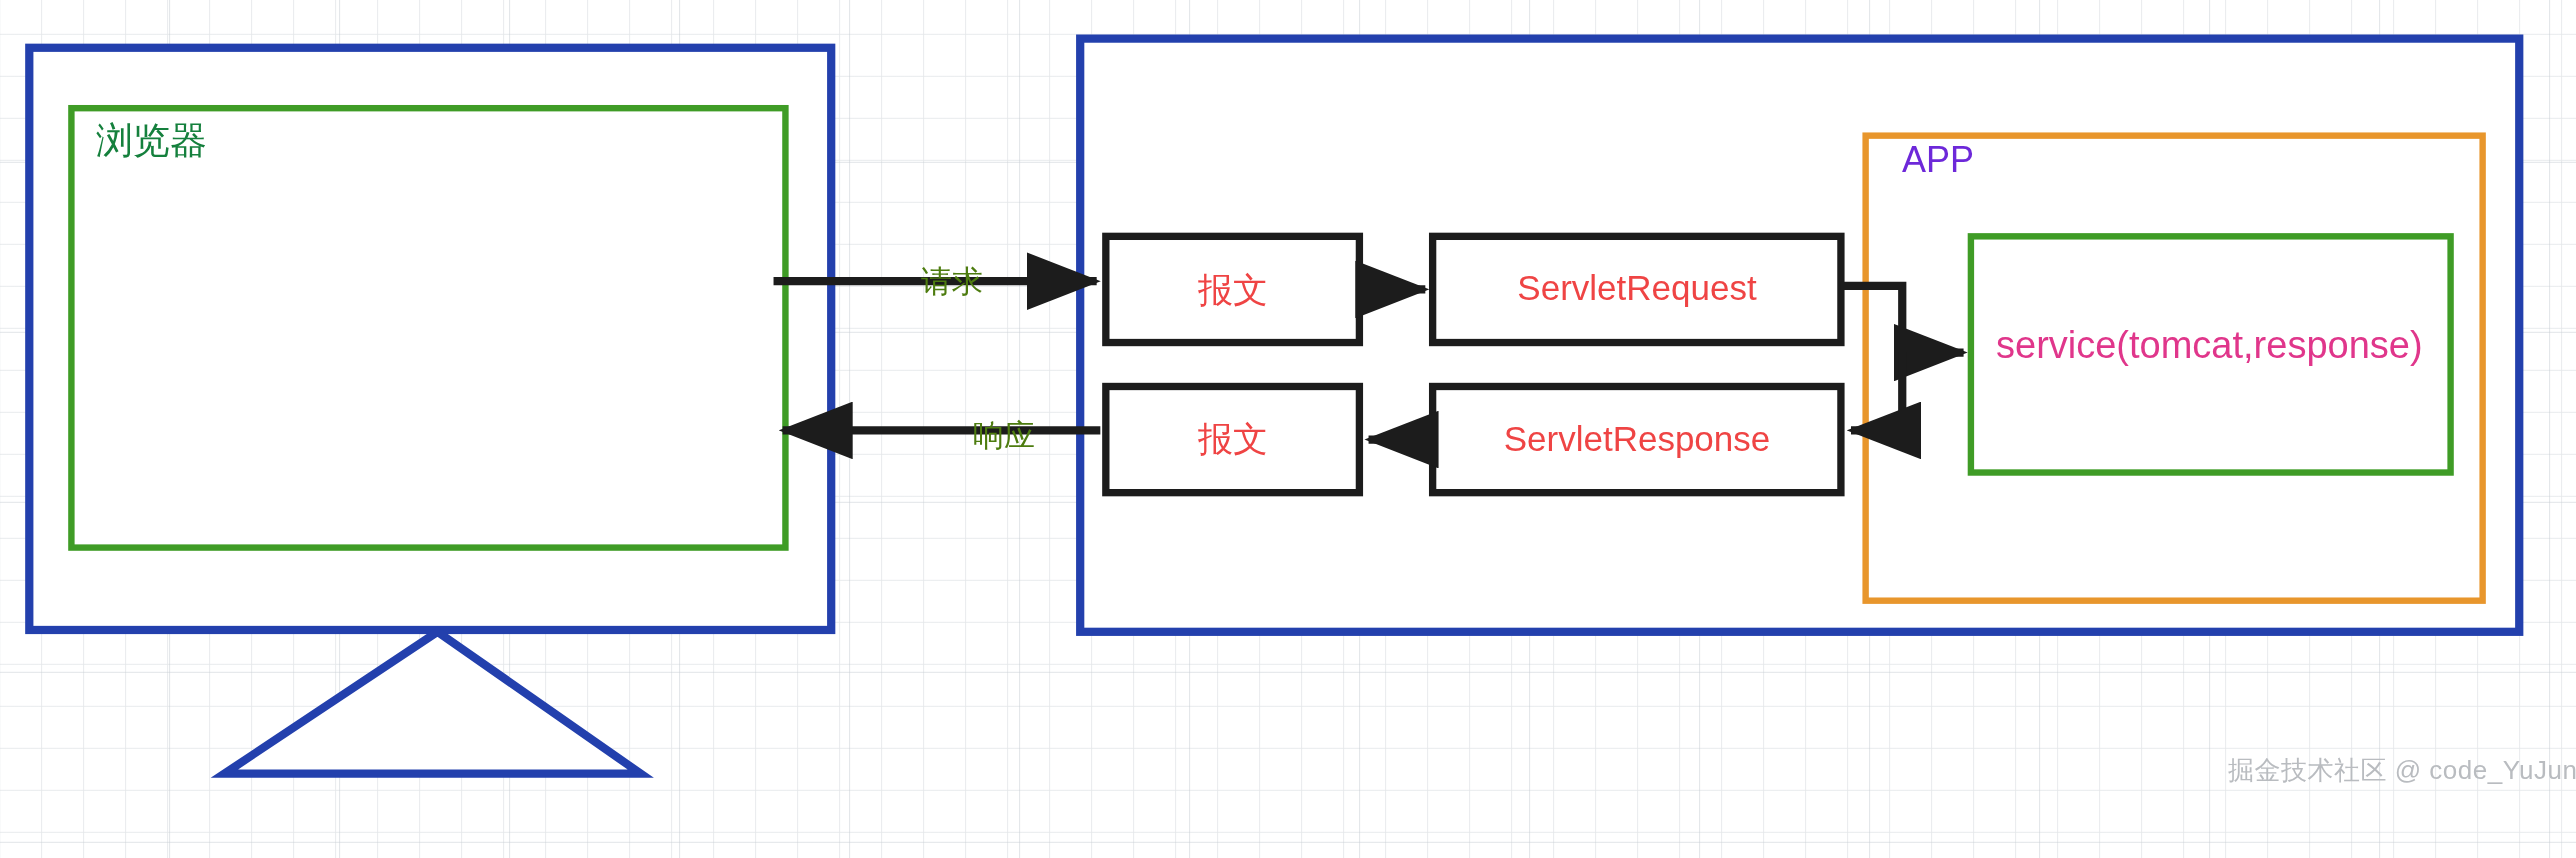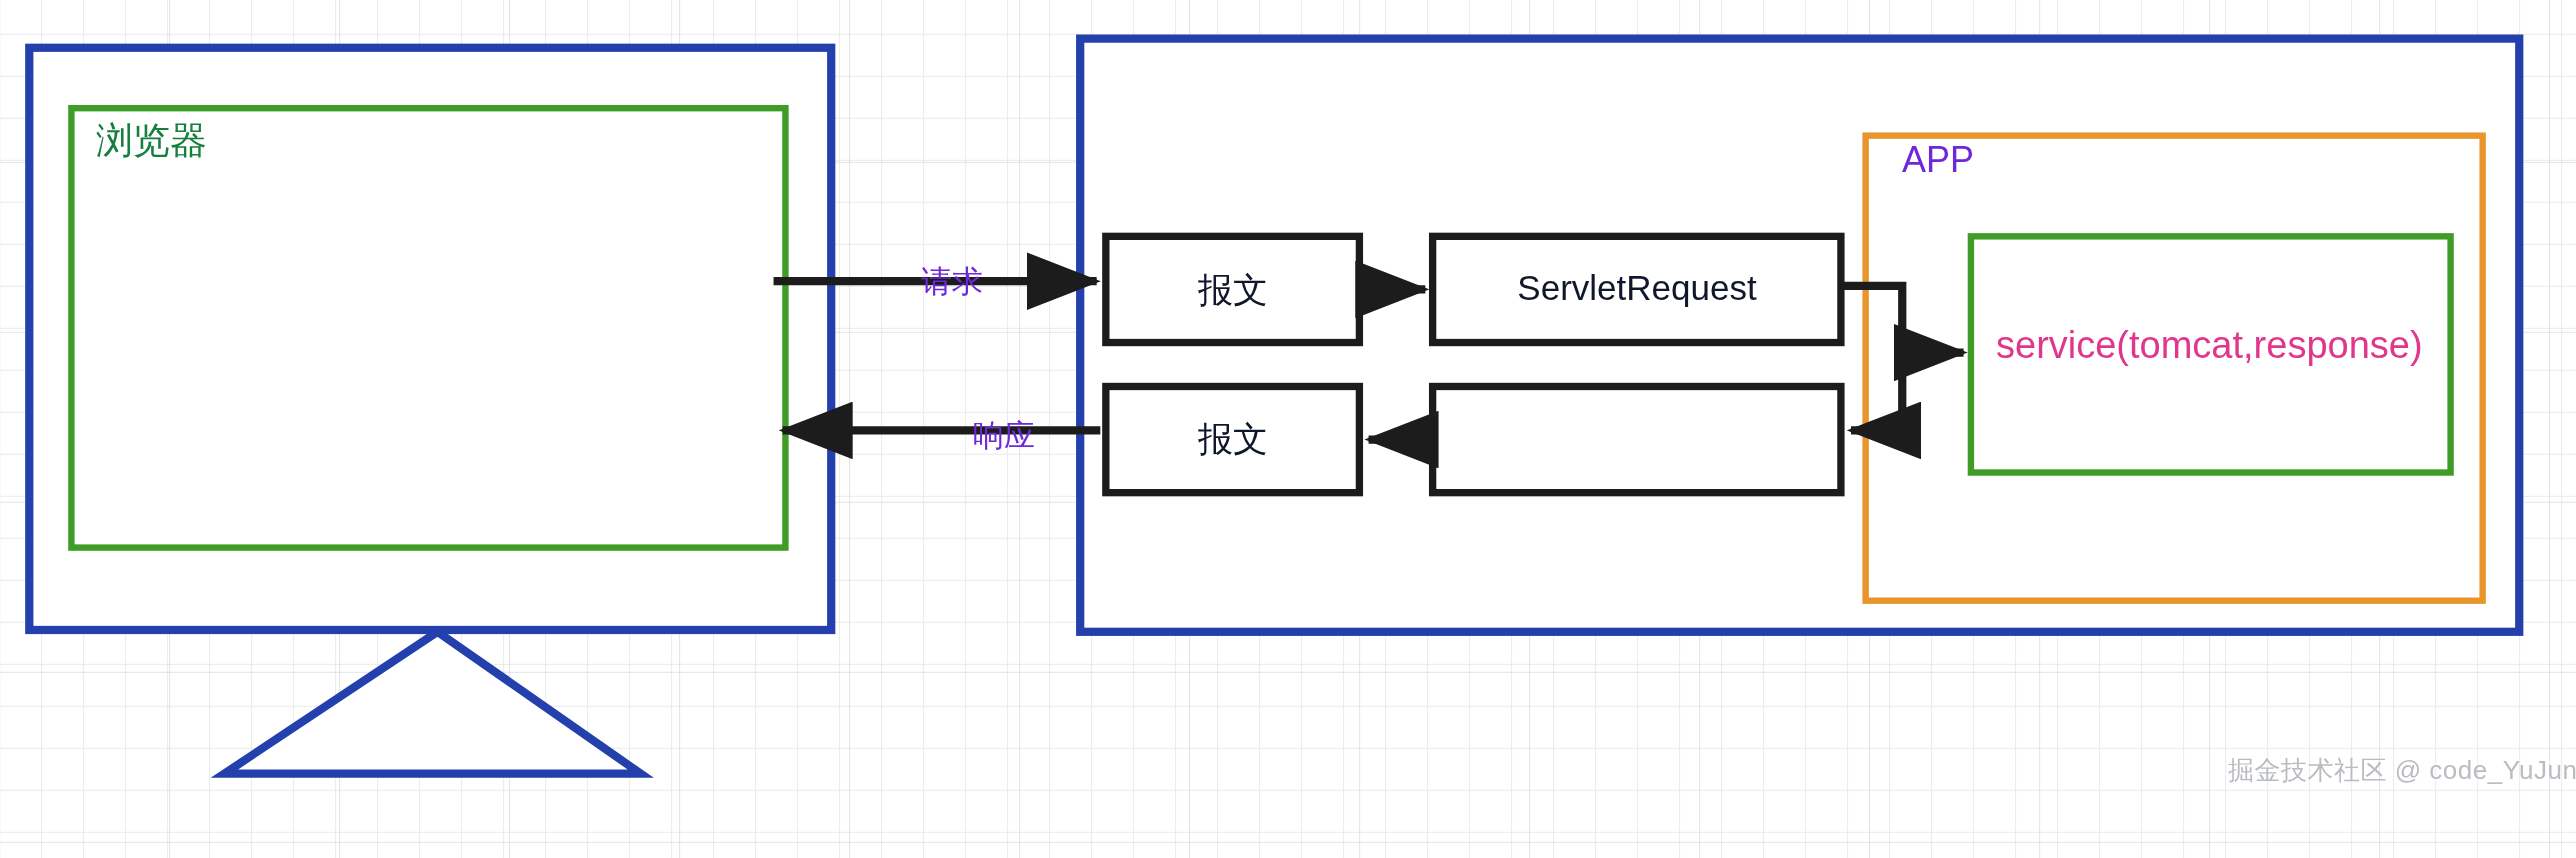--- a/index.html
+++ b/index.html
@@ -65,27 +65,27 @@
     left: 1902px;
     top: 142px;
   }
   .lbl-service {
     color: #e0368b;
     font-size: 38px;
     left: 1996px;
     top: 326px;
   }
   .lbl-box {
-    color: #0f172a;
+    color: #ef4444;
     font-size: 35px;
     text-align: center;
     transform: translate(-50%, -50%);
   }
   .lbl-arrow {
-    color: #6d28d9;
+    color: #4d7c0f;
     font-size: 31px;
     transform: translate(-50%, -50%);
   }
   .lbl-watermark {
     color: #b9bcc0;
     font-size: 26px;
     left: 2228px;
     top: 757px;
     letter-spacing: 0.5px;
   }
@@ -143,20 +143,21 @@
   <div class="lbl lbl-app">APP</div>
 
   <div class="lbl lbl-service">service(tomcat,response)</div>
 
   <div class="lbl lbl-box" style="left:1233px; top:289px;">报文</div>
 
   <div class="lbl lbl-box" style="left:1637px; top:287px;">ServletRequest</div>
 
   <div class="lbl lbl-box" style="left:1233px; top:438px;">报文</div>
 
+  <div class="lbl lbl-box" style="left:1637px; top:438px;">ServletResponse</div>
 
   <div class="lbl lbl-arrow" style="left:952px; top:281px;">请求</div>
 
   <div class="lbl lbl-arrow" style="left:1004px; top:435px;">响应</div>
 
   <div class="lbl lbl-watermark">掘金技术社区 @ code_YuJun</div>
 
 </div>
 
 

